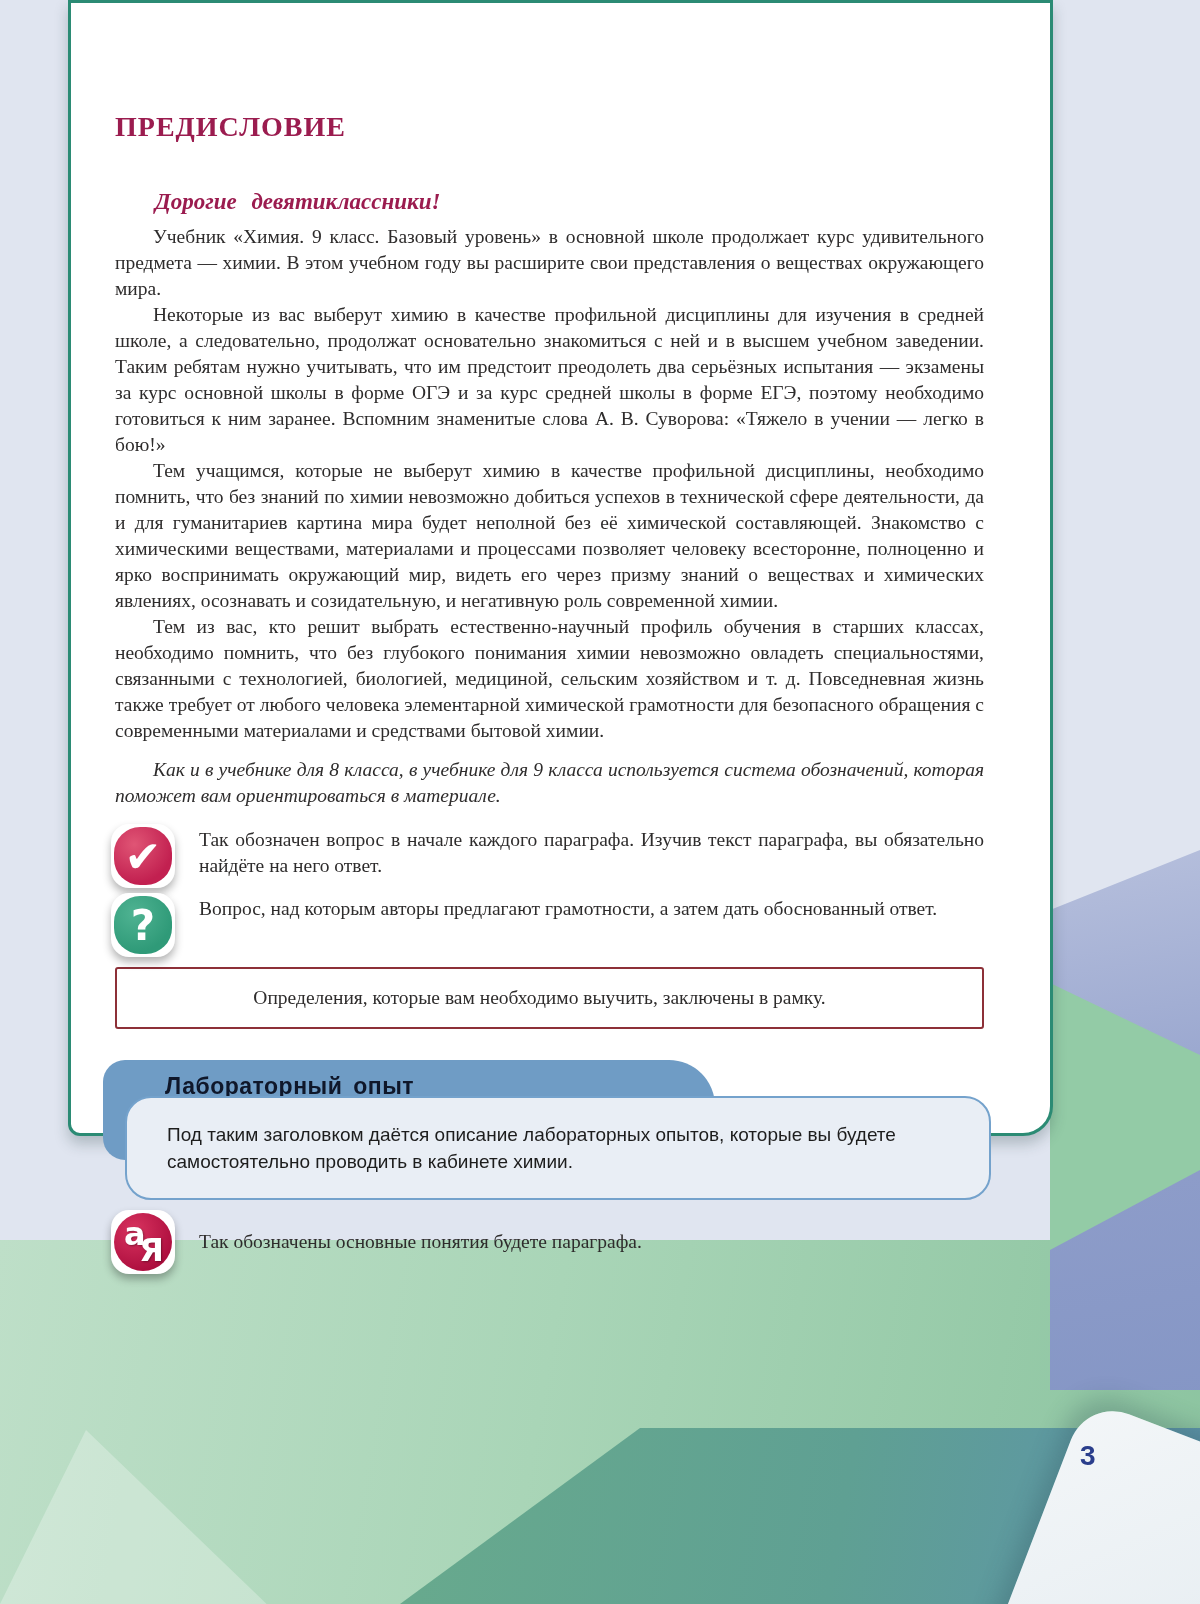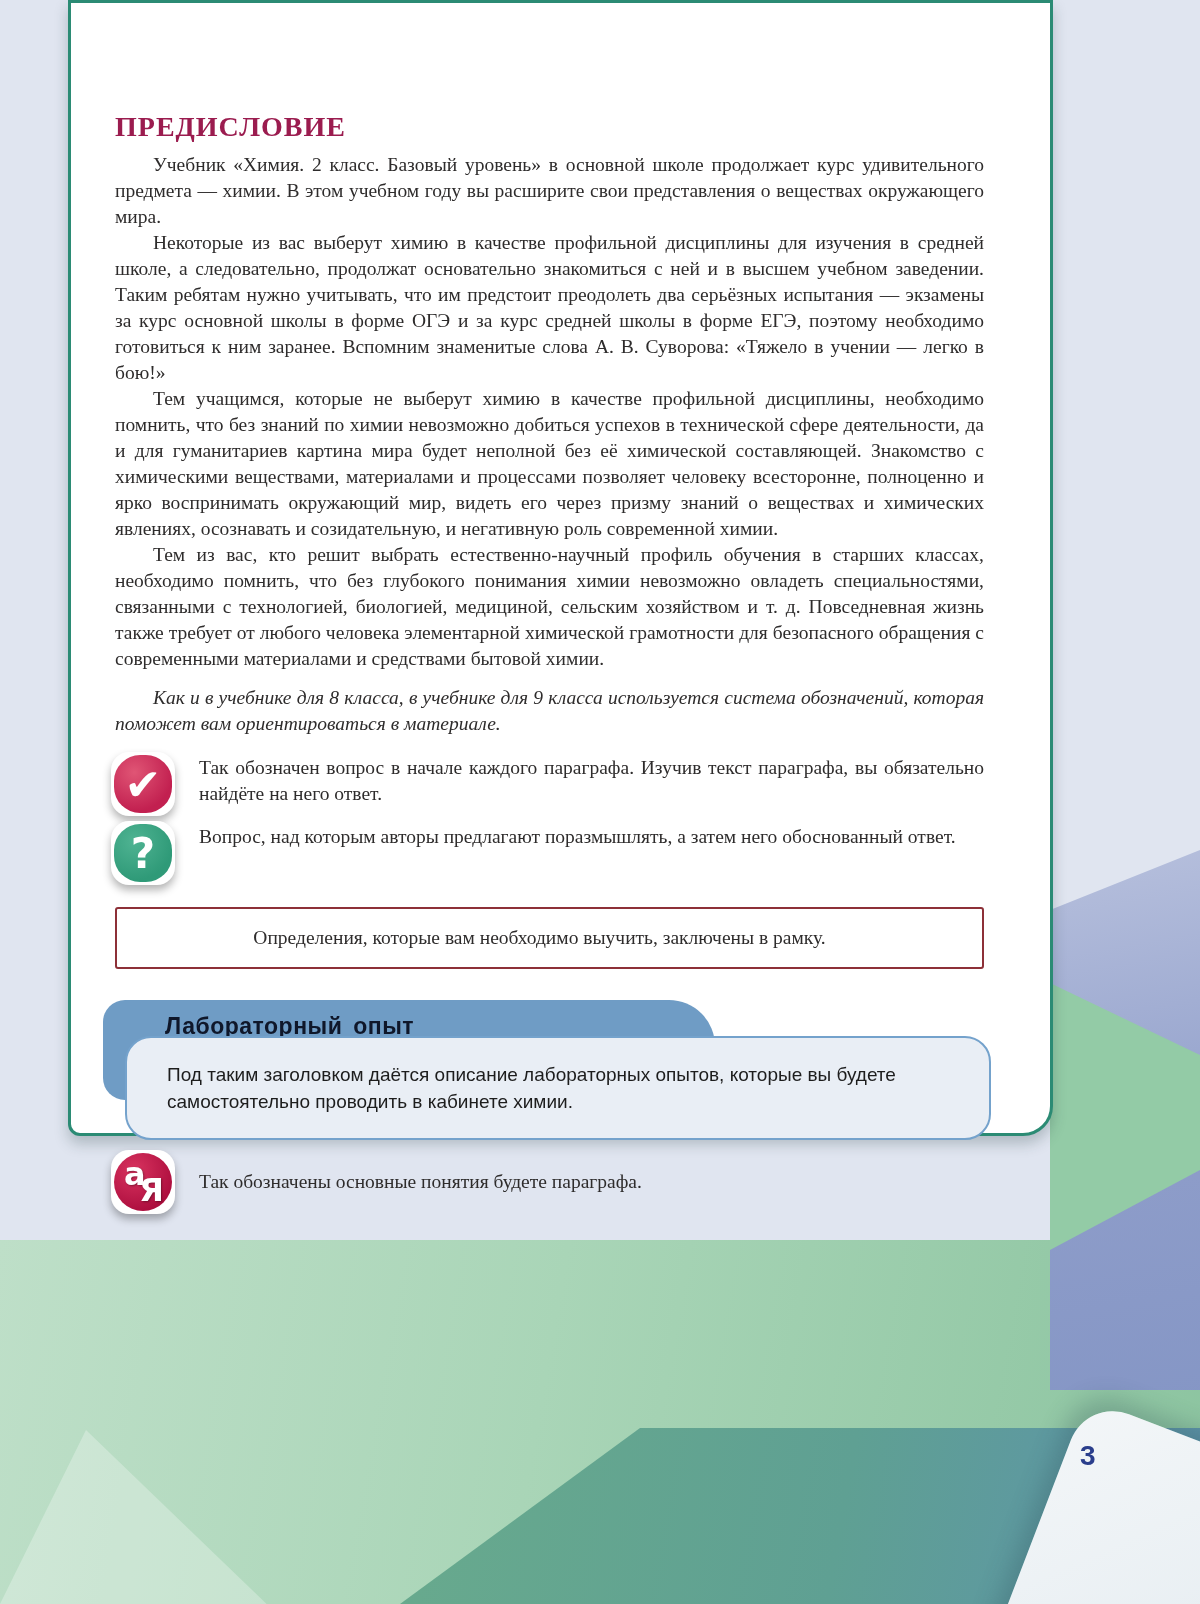--- a/index.html
+++ b/index.html
@@ -104,21 +104,21 @@
   }
   .aya-core{
     border-radius:50%;
     background:radial-gradient(circle at 35% 30%,#d8335f 0%,#ad0e3e 75%);
   }
   .aya-core .a{position:absolute;left:10px;top:2px;font-size:32px;text-shadow:1px 1px 2px rgba(0,0,0,.35);}
   .aya-core .ya{position:absolute;right:8px;bottom:2px;font-size:32px;text-shadow:1px 1px 2px rgba(0,0,0,.35);}
 
   
   .def-box{
-    margin-top:22px;border:2px solid #8d3038;border-radius:3px;
+    margin-top:10px;border:2px solid #8d3038;border-radius:3px;
     padding:16px 20px 16px 0;
   }
   .def-box p{
     margin:0;font-size:19.5px;line-height:26px;color:#2e2c2c;text-align:center;
   }
 
   
   .lab{position:relative;height:140px;margin-top:31px;}
   .lab-tab{
     position:absolute;left:-12px;top:0;width:612px;height:100px;
@@ -157,39 +157,40 @@
     <div class="bg-teal-wedge"></div>
     <div class="corner-panel"></div>
     <div class="page-num">3</div>
   </div>
 
   <div class="card">
     <div class="content">
 
       <h1 class="page-title">ПРЕДИСЛОВИЕ</h1>
 
-
-      <p class="para first">Учебник «Химия. 2 класс. Базовый уровень» в основной школе продолжает курс удивительного предмета — химии. В этом учебном году вы расширите свои представления о веществах окружающего мира.</p>
+      <p class="salutation">Дорогие девятиклассники!</p>
+
+      <p class="para first">Учебник «Химия. 9 класс. Базовый уровень» в основной школе продолжает курс удивительного предмета — химии. В этом учебном году вы расширите свои представления о веществах окружающего мира.</p>
       <p class="para">Некоторые из вас выберут химию в качестве профильной дисциплины для изучения в средней школе, а следовательно, продолжат основательно знакомиться с ней и в высшем учебном заведении. Таким ребятам нужно учитывать, что им предстоит преодолеть два серьёзных испытания — экзамены за курс основной школы в форме ОГЭ и за курс средней школы в форме ЕГЭ, поэтому необходимо готовиться к ним заранее. Вспомним знаменитые слова А. В. Суворова: «Тяжело в учении — легко в бою!»</p>
       <p class="para">Тем учащимся, которые не выберут химию в качестве профильной дисциплины, необходимо помнить, что без знаний по химии невозможно добиться успехов в технической сфере деятельности, да и для гуманитариев картина мира будет неполной без её химической составляющей. Знакомство с химическими веществами, материалами и процессами позволяет человеку всесторонне, полноценно и ярко воспринимать окружающий мир, видеть его через призму знаний о веществах и химических явлениях, осознавать и созидательную, и негативную роль современной химии.</p>
       <p class="para">Тем из вас, кто решит выбрать естественно-научный профиль обучения в старших классах, необходимо помнить, что без глубокого понимания химии невозможно овладеть специальностями, связанными с технологией, биологией, медициной, сельским хозяйством и т. д. Повседневная жизнь также требует от любого человека элементарной химической грамотности для безопасного обращения с современными материалами и средствами бытовой химии.</p>
       <p class="para spaced">Как и в учебнике для 8 класса, в учебнике для 9 класса используется система обозначений, которая поможет вам ориентироваться в материале.</p>
 
       <div class="legend-row">
         <div class="icon-tile">
           <div class="icon-core check-core">✔</div>
         </div>
         <p class="legend-text">Так обозначен вопрос в начале каждого параграфа. Изучив текст параграфа, вы обязательно найдёте на него ответ.</p>
       </div>
 
       <div class="legend-row">
         <div class="icon-tile">
           <div class="icon-core q-core">?</div>
         </div>
-        <p class="legend-text">Вопрос, над которым авторы предлагают поразмышлять, а затем него обоснованный ответ.</p>
+        <p class="legend-text">Вопрос, над которым авторы предлагают грамотности, а затем дать обоснованный ответ.</p>
       </div>
 
       <div class="def-box">
         <p>Определения, которые вам необходимо выучить, заключены в рамку.</p>
       </div>
 
       <div class="lab">
         <div class="lab-tab">
           <span>Лабораторный опыт</span>
         </div>

